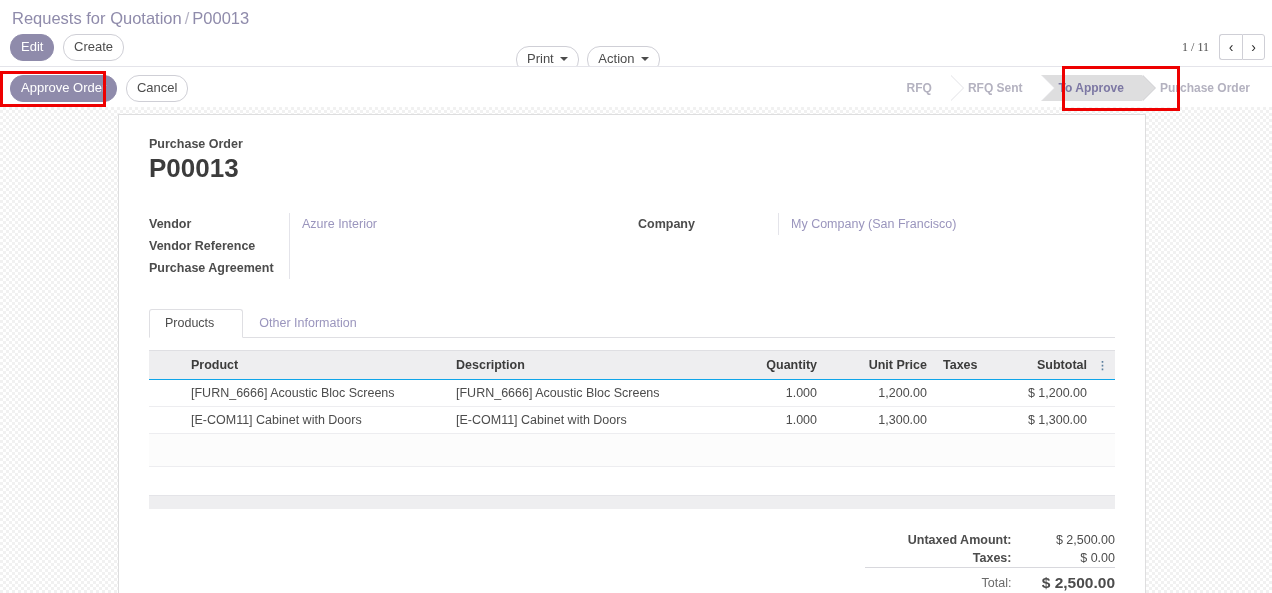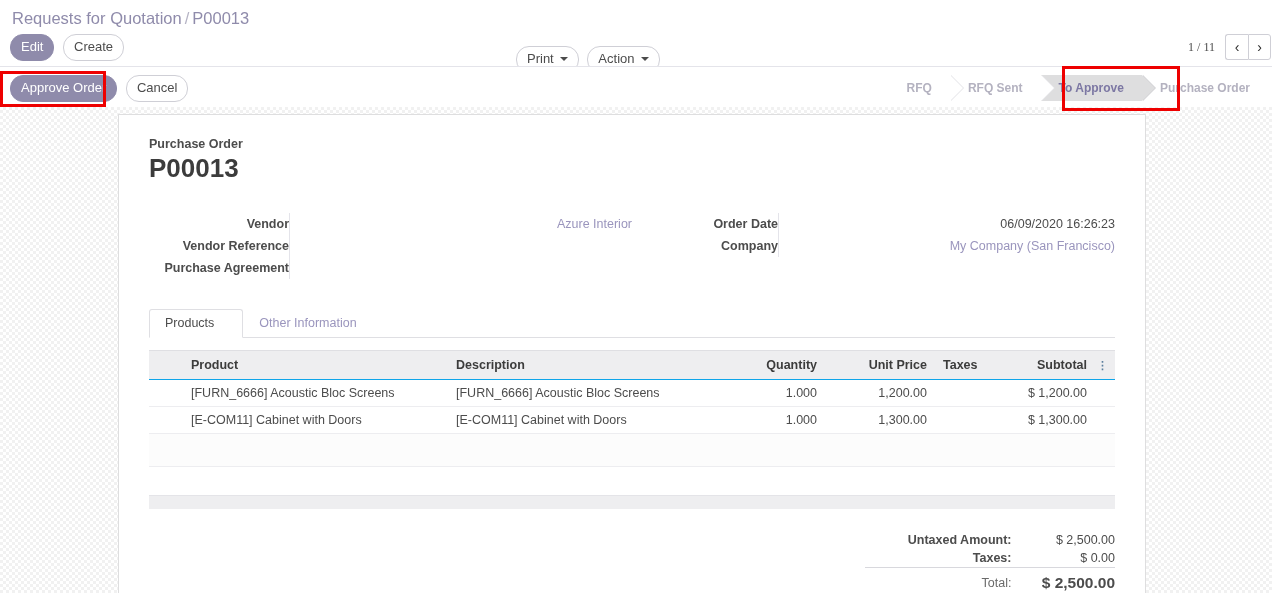--- a/index.html
+++ b/index.html
@@ -75,21 +75,21 @@
     border-left: 4px solid transparent;
     border-right: 4px solid transparent;
     border-top: 4px solid #4c4c4c;
     vertical-align: middle;
     margin-left: 6px;
     margin-bottom: 1px;
   }
 
   .pager {
     position: absolute;
-    right: 1px;
+    right: 7px;
     top: 0px;
     display: flex;
     align-items: flex-start;
     justify-content: space-between;
   }
   .pager-count {
     font-size: 12px;
     color: #4c4c4c;
     line-height: 26px;
     margin-right: 10px;
@@ -215,21 +215,21 @@
     letter-spacing: 0px;
     margin: 0 0 30px 0;
     line-height: 30px;
   }
 
   
   .field-groups {
     display: flex;
     width: 100%;
   }
-  .field-col { width: 50%; text-align: right; }
+  .field-col { width: 50%; }
   .field-col.right { padding-left: 6px; box-sizing: border-box; }
   .field-table { border-collapse: collapse; width: 100%; }
   .field-table td { padding: 0; vertical-align: top; }
   .fld-label {
     font-size: 12.5px;
     font-weight: bold;
     color: #4c4c4c;
     width: 140px;
     height: 22px;
     line-height: 22px;
@@ -440,24 +440,20 @@
           <td class="fld-label">Purchase Agreement</td>
           <td class="fld-value"></td>
         </tr>
       </tbody>
         </table>
     </div>
 
     <div class="field-col right">
       <table class="field-table">
         <tbody>
-            <tr>
-          <td class="fld-label">Order Date</td>
-          <td class="fld-value">06/09/2020 16:26:23</td>
-        </tr>
         <tr>
           <td class="fld-label">Company</td>
           <td class="fld-value link-value">My Company (San Francisco)</td>
         </tr>
       </tbody>
         </table>
     </div>
   </div>
 
   <div class="notebook">

